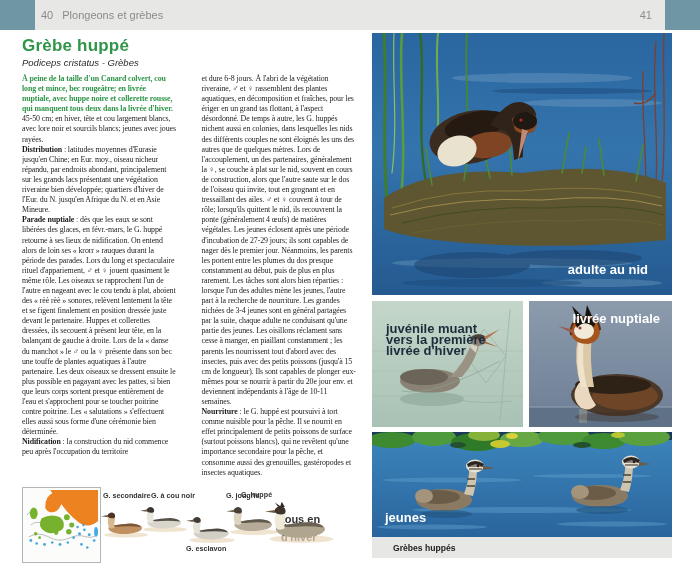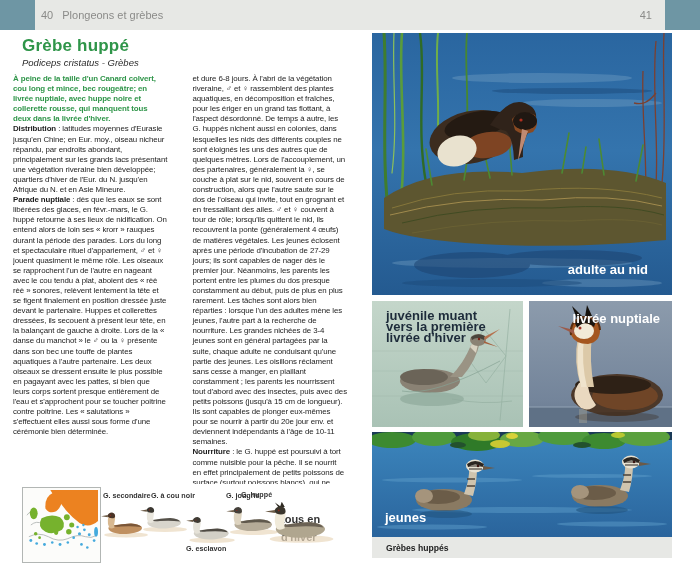--- a/index.html
+++ b/index.html
@@ -9,21 +9,21 @@
   .hdr-sq{position:absolute;top:0;width:35px;height:30px;background:#6e96a4;}
   .hdr-sq.left{left:0;} .hdr-sq.right{left:665px;}
   .hdr-bar{position:absolute;left:35px;top:0;width:630px;height:30px;background:#e7e8e5;
            display:flex;align-items:center;color:#8b8b89;font-size:11px;}
   .hdr-bar .num{margin-left:6px;}
   .hdr-bar .sect{margin-left:9px;}
   .hdr-bar .pnum{margin-left:auto;margin-right:13px;}
   
   .title{position:absolute;left:22px;top:36px;font-size:17px;font-weight:bold;color:#2f9549;letter-spacing:.2px;}
   .subtitle{position:absolute;left:22px;top:57px;font-size:9.5px;font-style:italic;color:#2b2b2b;}
-  .columns{position:absolute;left:13px;top:74px;width:334px;height:410px;display:flex;gap:25px;overflow:hidden;}
+  .columns{position:absolute;left:22px;top:74px;width:334px;height:410px;display:flex;gap:25px;overflow:hidden;font-family:Liberation Serif, serif;}
   .col{width:163px;font-size:7.9px;line-height:10.1px;color:#1d1d1d;letter-spacing:-0.1px;}
   .col p{margin:0;}
   .col p b{font-weight:bold;}
   .intro{font-weight:bold;color:#2f9549;margin:0 0 0 0;}
   
   .map{position:absolute;left:22px;top:487px;width:79px;height:76px;background:#fcfcfa;border:1px solid #b2b6b4;box-sizing:border-box;}
   .map svg{display:block;width:100%;height:100%;}
   
   .fig-label{position:absolute;font-size:7.2px;font-weight:600;color:#333;white-space:nowrap;}
   .fl-0{left:103px;top:491px;} .fl-1{left:151px;top:491px;} .fl-2{left:195px;top:491px;margin-left:31px;}
@@ -39,26 +39,26 @@
   
   .photo{position:absolute;overflow:hidden;}
   .photo svg{display:block;width:100%;height:100%;}
   .ph-main{left:372px;top:33px;width:300px;height:262px;}
   .ph-juv{left:372px;top:301px;width:151px;height:126px;}
   .ph-nup{left:529px;top:301px;width:143px;height:126px;}
   .ph-young{left:372px;top:432px;width:300px;height:105px;}
   .cap{position:absolute;font-size:13px;font-weight:bold;}
   .cap.white{color:#ffffff;}
   .cap-main{right:24px;bottom:18px;}
-  .cap-juv{left:14px;top:9px;width:120px;line-height:11px;color:#1d2b3a;}
+  .cap-juv{left:14px;top:22px;width:120px;line-height:11px;color:#1d2b3a;}
   .cap-nup{right:12px;top:10px;}
   .cap-young{left:13px;bottom:12px;}
   .caption-bar{position:absolute;left:372px;top:537px;width:300px;height:21px;background:#e7e8e5;
                display:flex;align-items:center;}
-  .caption-bar span{margin-left:14px;font-size:8.6px;font-weight:bold;color:#222;}
+  .caption-bar span{margin-left:21px;font-size:8.6px;font-weight:bold;color:#222;}
 </style>
 </head>
 <body>
 
 <div class="page">
 
   <svg width="0" height="0" style="position:absolute">
     <symbol id="grebe" viewBox="0 0 100 60">
       <ellipse cx="52" cy="49" rx="42" ry="5" fill="#ead9bd" opacity="0.7"></ellipse>
       <path d="M22,42 Q14,36 22,31 L60,27 Q82,28 83,36 Q82,44 58,47 Q34,49 22,42 Z" fill="var(--body,#b9b2a2)"></path>
@@ -78,22 +78,24 @@
     <span class="pnum">41</span>
   </div>
   <div class="hdr-sq right"></div>
 
   <div class="title">Grèbe huppé</div>
   <div class="subtitle">Podiceps cristatus - Grèbes</div>
 
   <div class="columns">
     <div class="col">
       <p class="intro">À peine de la taille d'un Canard colvert, cou long et mince, bec rougeâtre; en livrée nuptiale, avec huppe noire et collerette rousse, qui manquent tous deux dans la livrée d'hiver.</p>
+      <p>45-50 cm; en hiver, tête et cou largement blancs, avec lore noir et sourcils blancs; jeunes avec joues rayées.</p>
         <p><b>Distribution</b> : latitudes moyennes d'Eurasie jusqu'en Chine; en Eur. moy., oiseau nicheur répandu, par endroits abondant, principalement sur les grands lacs présentant une végétation riveraine bien développée; quartiers d'hiver de l'Eur. du N. jusqu'en Afrique du N. et en Asie Mineure.</p>
         <p><b>Parade nuptiale</b> : dès que les eaux se sont libérées des glaces, en févr.-mars, le G. huppé retourne à ses lieux de nidification. On entend alors de loin ses « krorr » rauques durant la période des parades. Lors du long et spectaculaire rituel d'appariement, ♂ et ♀ jouent quasiment le même rôle. Les oiseaux se rapprochent l'un de l'autre en nageant avec le cou tendu à plat, aboient des « rèè rèè » sonores, relèvent lentement la tête et se figent finalement en position dressée juste devant le partenaire. Huppes et collerettes dressées, ils secouent à présent leur tête, en la balançant de gauche à droite. Lors de la « danse du manchot » le ♂ ou la ♀ présente dans son bec une touffe de plantes aquatiques à l'autre partenaire. Les deux oiseaux se dressent ensuite le plus possible en pagayant avec les pattes, si bien que leurs corps sortent presque entièrement de l'eau et s'approchent pour se toucher poitrine contre poitrine. Les « salutations » s'effectuent elles aussi sous forme d'une cérémonie bien déterminée.</p>
+        <p><b>Nidification</b> : la construction du nid commence peu après l'occupation du territoire</p>
     </div>
     <div class="col">
       <p>et dure 6-8 jours. À l'abri de la végétation riveraine, ♂ et ♀ rassemblent des plantes aquatiques, en décomposition et fraîches, pour les ériger en un grand tas flottant, à l'aspect désordonné. De temps à autre, les G. huppés nichent aussi en colonies, dans lesquelles les nids des différents couples ne sont éloignés les uns des autres que de quelques mètres. Lors de l'accouplement, un des partenaires, généralement la ♀, se couche à plat sur le nid, souvent en cours de construction, alors que l'autre saute sur le dos de l'oiseau qui invite, tout en grognant et en tressaillant des ailes. ♂ et ♀ couvent à tour de rôle; lorsqu'ils quittent le nid, ils recouvrent la ponte (généralement 4 œufs) de matières végétales. Les jeunes éclosent après une période d'incubation de 27-29 jours; ils sont capables de nager dès le premier jour. Néanmoins, les parents les portent entre les plumes du dos presque constamment au début, puis de plus en plus rarement. Les tâches sont alors bien réparties : lorsque l'un des adultes mène les jeunes, l'autre part à la recherche de nourriture. Les grandes nichées de 3-4 jeunes sont en général partagées par la suite, chaque adulte ne conduisant qu'une partie des jeunes. Les oisillons réclament sans cesse à manger, en piaillant constamment ; les parents les nourrissent tout d'abord avec des insectes, puis avec des petits poissons (jusqu'à 15 cm de longueur). Ils sont capables de plonger eux-mêmes pour se nourrir à partir du 20e jour env. et deviennent indépendants à l'âge de 10-11 semaines.</p>
         <p><b>Nourriture</b> : le G. huppé est poursuivi à tort comme nuisible pour la pêche. Il se nourrit en effet principalement de petits poissons de surface (surtout poissons blancs), qui ne revêtent qu'une importance secondaire pour la pêche, et consomme aussi des grenouilles, gastéropodes et insectes aquatiques.</p>
     </div>
   </div>
 
   <div class="map">
     <svg viewBox="0 0 79 76">
       <rect width="79" height="76" fill="#fcfcfa"></rect>

